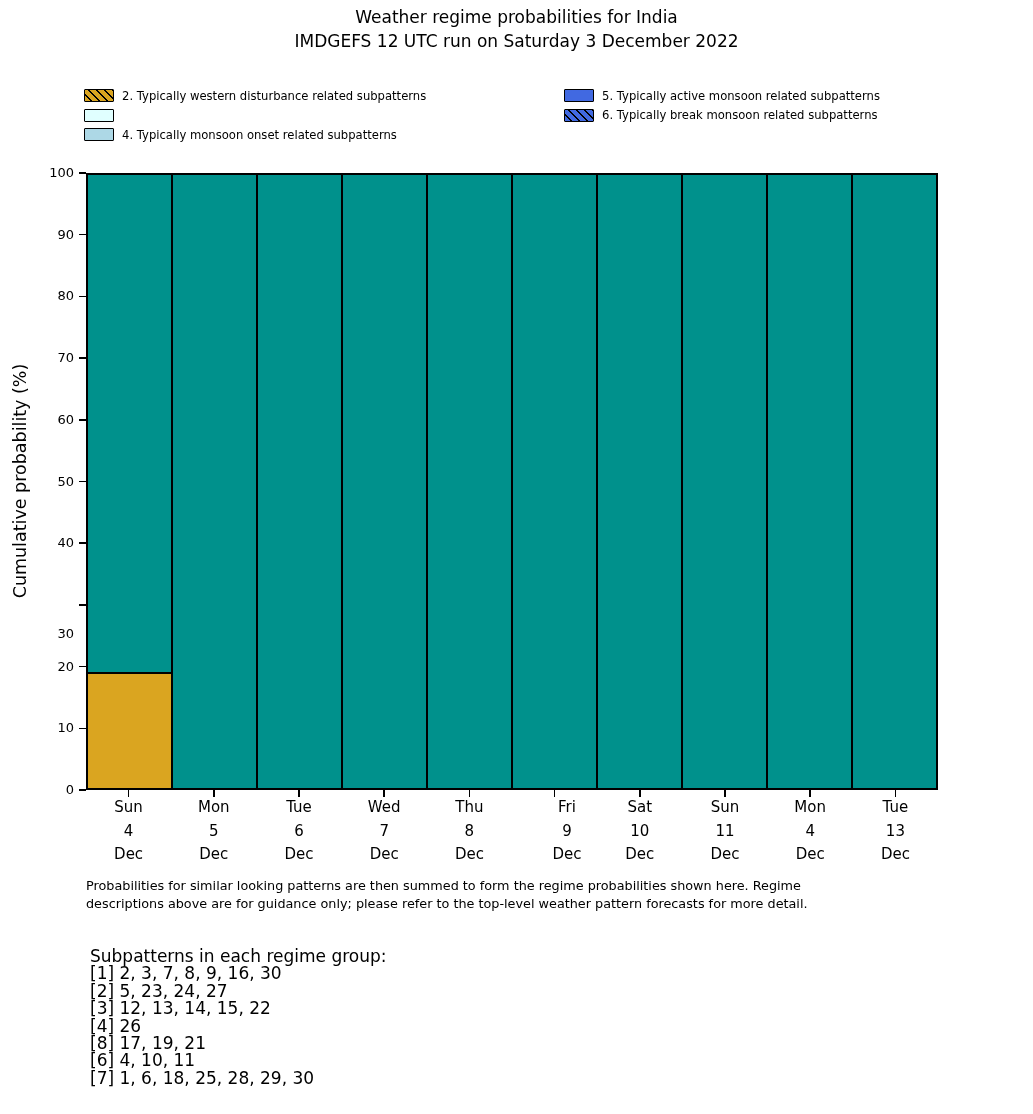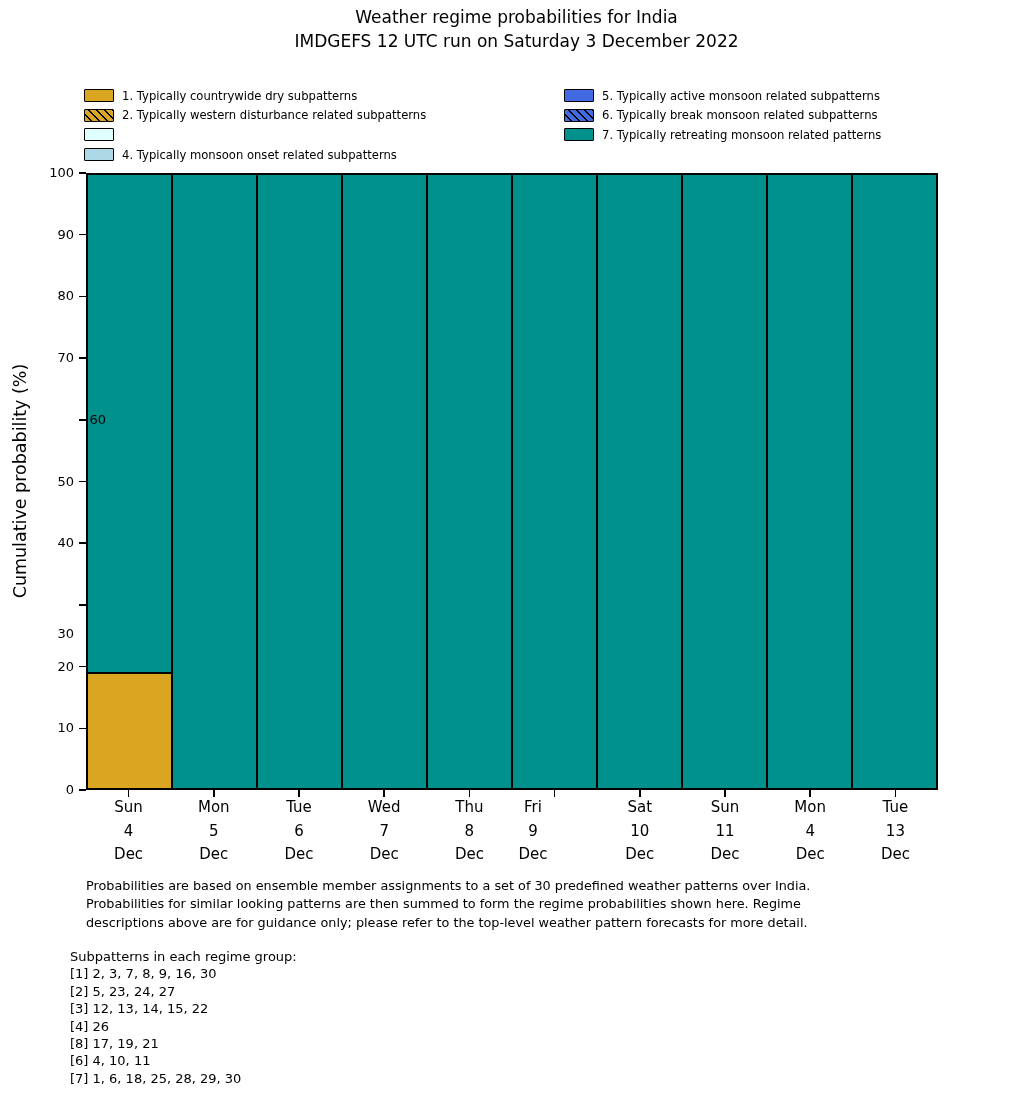--- a/index.html
+++ b/index.html
@@ -36,57 +36,49 @@
   .xtick-mark { position: absolute; top: 790px; width: 1.6px; height: 7px; background: #000; }
   .xtick-label { position: absolute; top: 796px; width: 100px; text-align: center; font-size: 15px; line-height: 23.5px; white-space: nowrap; }
 
   #ylabel-wrap { position: absolute; left: 20px; top: 481px; width: 0; height: 0; }
   #ylabel {
     position: absolute; white-space: nowrap; font-size: 17.5px;
     transform: translate(-50%, -50%) rotate(-90deg);
   }
 
   #footer-paragraph { position: absolute; left: 86px; top: 877px; font-size: 12.8px; line-height: 18.4px; }
-  #subpatterns { position: absolute; left: 70px; top: 948px; font-size: 13px; line-height: 17.4px; }
+  #subpatterns { position: absolute; left: 90px; top: 948px; font-size: 17px; line-height: 17.4px; }
 </style>
 </head>
 <body>
 
 <div class="title-line" id="title1">Weather regime probabilities for India</div>
 <div class="title-line" id="title2">IMDGEFS 12 UTC run on Saturday 3 December 2022</div>
 
 <div class="legend-col" id="legend-col-1">
     <div class="legend-row">
-      <span class="legend-swatch" style="background: rgb(218, 165, 32);"></span>
-      <span class="legend-label">1. Typically countrywide dry subpatterns</span>
-    </div>
-    <div class="legend-row">
       <span class="legend-swatch" style="background: repeating-linear-gradient(45deg, transparent 0px, transparent 4px, rgb(0, 0, 0) 4px, rgb(0, 0, 0) 5.6px), linear-gradient(rgb(218, 165, 32), rgb(218, 165, 32));"></span>
       <span class="legend-label">2. Typically western disturbance related subpatterns</span>
     </div>
     <div class="legend-row">
       <span class="legend-swatch" style="background: rgb(224, 255, 255);"></span>
     </div>
     <div class="legend-row">
       <span class="legend-swatch" style="background: rgb(173, 216, 230);"></span>
       <span class="legend-label">4. Typically monsoon onset related subpatterns</span>
     </div>
   </div>
 <div class="legend-col" id="legend-col-2">
     <div class="legend-row">
       <span class="legend-swatch" style="background: rgb(65, 105, 225);"></span>
       <span class="legend-label">5. Typically active monsoon related subpatterns</span>
     </div>
     <div class="legend-row">
       <span class="legend-swatch" style="background: repeating-linear-gradient(45deg, transparent 0px, transparent 4px, rgb(0, 0, 0) 4px, rgb(0, 0, 0) 5.6px), linear-gradient(rgb(65, 105, 225), rgb(65, 105, 225));"></span>
       <span class="legend-label">6. Typically break monsoon related subpatterns</span>
-    </div>
-    <div class="legend-row">
-      <span class="legend-swatch" style="background: rgb(0, 145, 140);"></span>
-      <span class="legend-label">7. Typically retreating monsoon related patterns</span>
     </div>
   </div>
 
 <div id="ylabel-wrap">
   <div id="ylabel">Cumulative probability (%)</div>
 </div>
 
 <div id="plot-area">
     <div class="bar-cell">
       <div class="seg" style="bottom: 0%; height: 19%; background: rgb(218, 165, 32); border-top: 2px solid rgb(0, 0, 0);"></div>
@@ -127,21 +119,21 @@
     <div class="ytick-label" style="top: 718.3px;">10</div>
     <div class="ytick-mark" style="top: 665.8px;"></div>
     <div class="ytick-label" style="top: 656.6px;">20</div>
     <div class="ytick-mark" style="top: 604.1px;"></div>
     <div class="ytick-label" style="top: 624px;">30</div>
     <div class="ytick-mark" style="top: 542.4px;"></div>
     <div class="ytick-label" style="top: 533.2px;">40</div>
     <div class="ytick-mark" style="top: 480.7px;"></div>
     <div class="ytick-label" style="top: 471.5px;">50</div>
     <div class="ytick-mark" style="top: 419px;"></div>
-    <div class="ytick-label" style="top: 409.8px; margin-left: 32px;">60</div>
+    <div class="ytick-label" style="top: 409.8px;">60</div>
     <div class="ytick-mark" style="top: 357.3px;"></div>
     <div class="ytick-label" style="top: 348.1px;">70</div>
     <div class="ytick-mark" style="top: 295.6px;"></div>
     <div class="ytick-label" style="top: 286.4px;">80</div>
     <div class="ytick-mark" style="top: 233.9px;"></div>
     <div class="ytick-label" style="top: 224.7px;">90</div>
     <div class="ytick-mark" style="top: 172.2px;"></div>
     <div class="ytick-label" style="top: 163px;">100</div>
     <div class="xtick-mark" style="left: 127.8px;"></div>
     <div class="xtick-label" style="left: 78.6px;">
@@ -167,21 +159,21 @@
       <div>7</div>
       <div>Dec</div>
     </div>
     <div class="xtick-mark" style="left: 468.6px;"></div>
     <div class="xtick-label" style="left: 419.4px;">
       <div>Thu</div>
       <div>8</div>
       <div>Dec</div>
     </div>
     <div class="xtick-mark" style="left: 553.8px;"></div>
-    <div class="xtick-label" style="left: 483px;">
+    <div class="xtick-label" style="left: 517px;">
       <div>Fri</div>
       <div>9</div>
       <div>Dec</div>
     </div>
     <div class="xtick-mark" style="left: 639px;"></div>
     <div class="xtick-label" style="left: 589.8px;">
       <div>Sat</div>
       <div>10</div>
       <div>Dec</div>
     </div>
@@ -199,21 +191,20 @@
     </div>
     <div class="xtick-mark" style="left: 894.6px;"></div>
     <div class="xtick-label" style="left: 845.4px;">
       <div>Tue</div>
       <div>13</div>
       <div>Dec</div>
     </div>
   </div>
 
 <div id="footer-paragraph">
-  <div>Probabilities are based on ensemble member assignments to a set of 30 predefined weather patterns over India.</div>
   <div>Probabilities for similar looking patterns are then summed to form the regime probabilities shown here. Regime</div>
   <div>descriptions above are for guidance only; please refer to the top-level weather pattern forecasts for more detail.</div>
 </div>
 
 <div id="subpatterns">
   <div>Subpatterns in each regime group:</div>
   <div>[1] 2, 3, 7, 8, 9, 16, 30</div>
   <div>[2] 5, 23, 24, 27</div>
   <div>[3] 12, 13, 14, 15, 22</div>
   <div>[4] 26</div>

